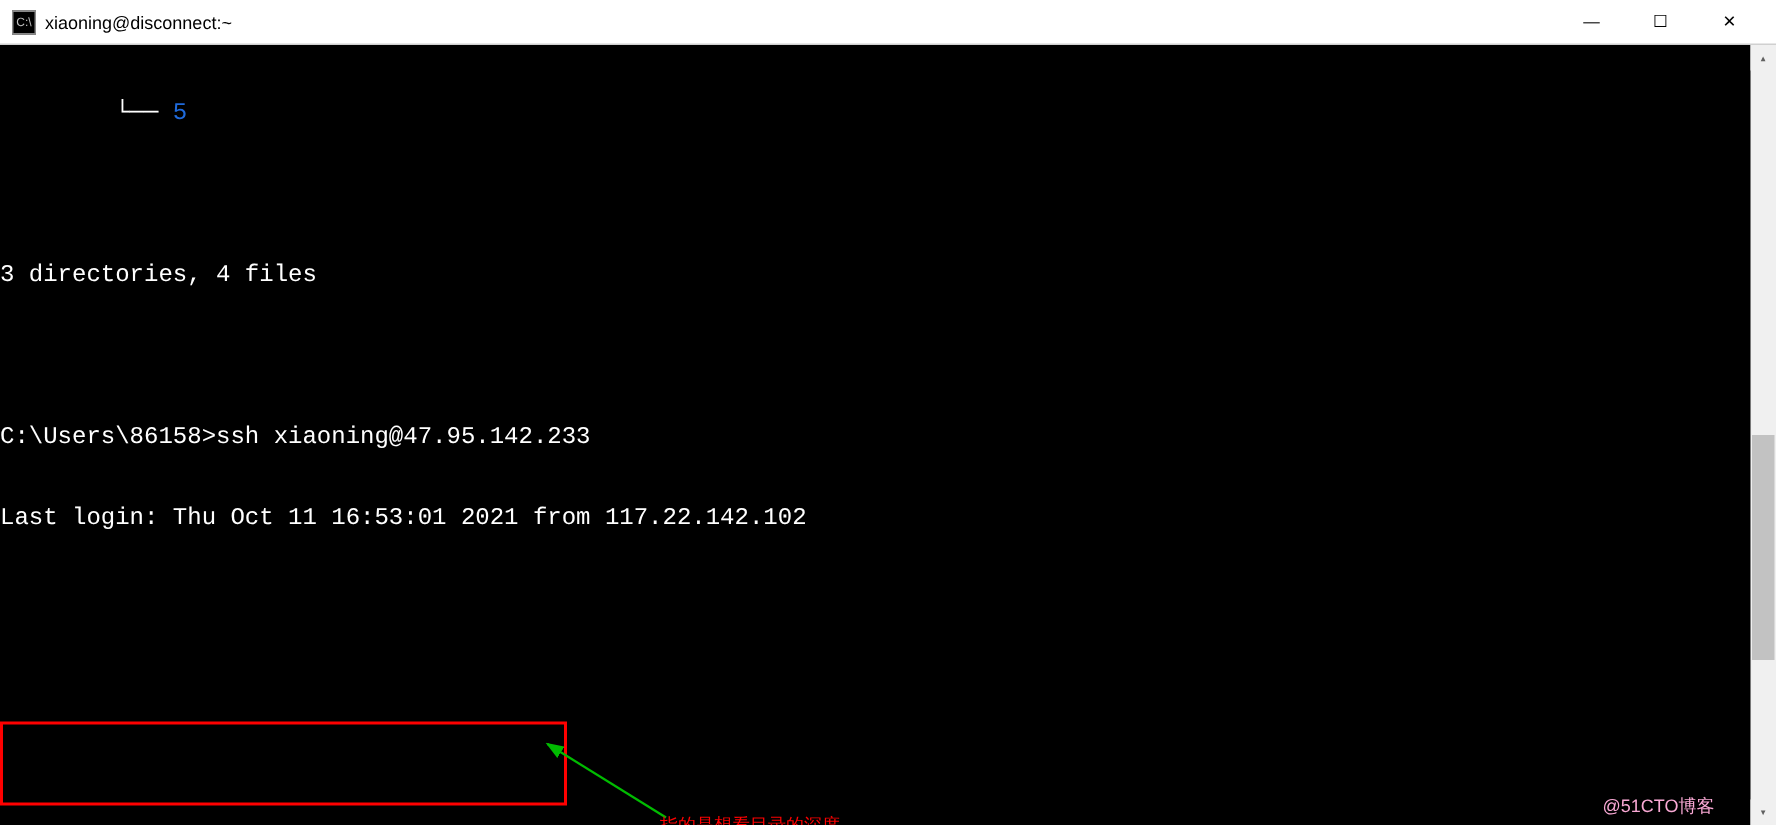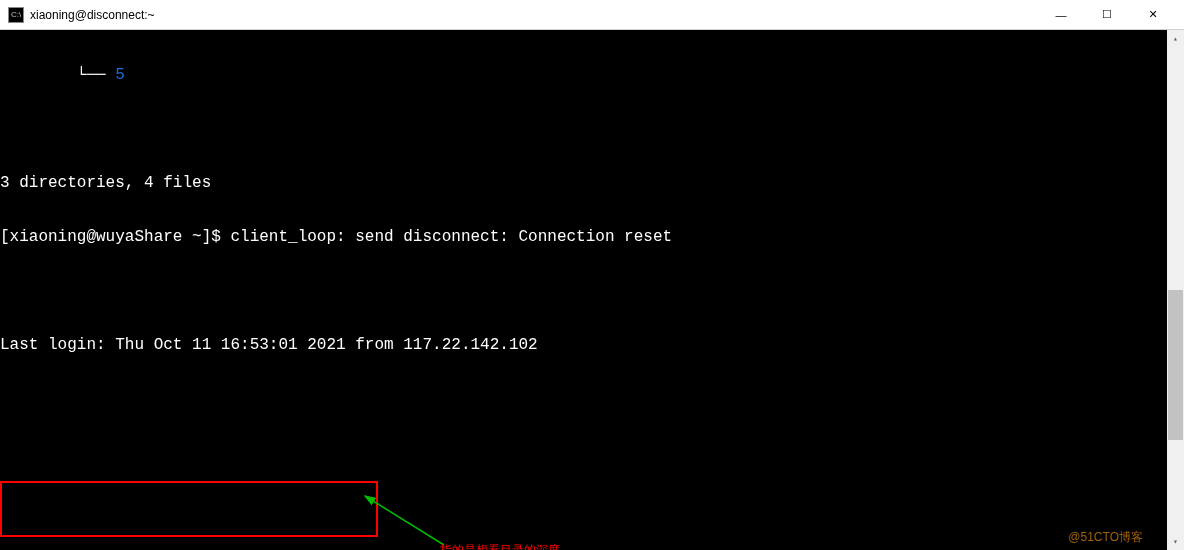--- a/index.html
+++ b/index.html
@@ -115,21 +115,21 @@
       top: 511px;
       font-family: "Microsoft YaHei", sans-serif;
       font-size: 12px;
       color: #ff0000;
       pointer-events: none;
     }
     .watermark {
       position: absolute;
       right: 24px;
       bottom: 4px;
-      color: #a16207;
+      color: #f9a8d4;
       font-size: 12px;
       font-family: Arial, sans-serif;
       pointer-events: none;
     }
   </style>
 </head>
 <body>
 
 <div class="titlebar">
   <div class="titlebar-icon">C:\</div>
@@ -140,22 +140,22 @@
     <div class="win-btn">☐</div>
     <div class="win-btn">✕</div>
   </div>
 </div>
 
 <div class="terminal-area">
   <div class="terminal-content">
     <span class="line"><span>        └── </span><span class="c-blue">5</span></span>
     <span class="line"></span>
     <span class="line">3 directories, 4 files</span>
-    <span class="line">[xiaoning@wuyaShare ~]$ client_loop: send disconnect: Connection reset</span>
     <span class="line"></span>
+    <span class="line">C:\Users\86158&gt;ssh xiaoning@47.95.142.233</span>
     <span class="line">Last login: Thu Oct 11 16:53:01 2021 from 117.22.142.102</span>
     <span class="line"></span>
     
     
     
     
     
     
     
     

